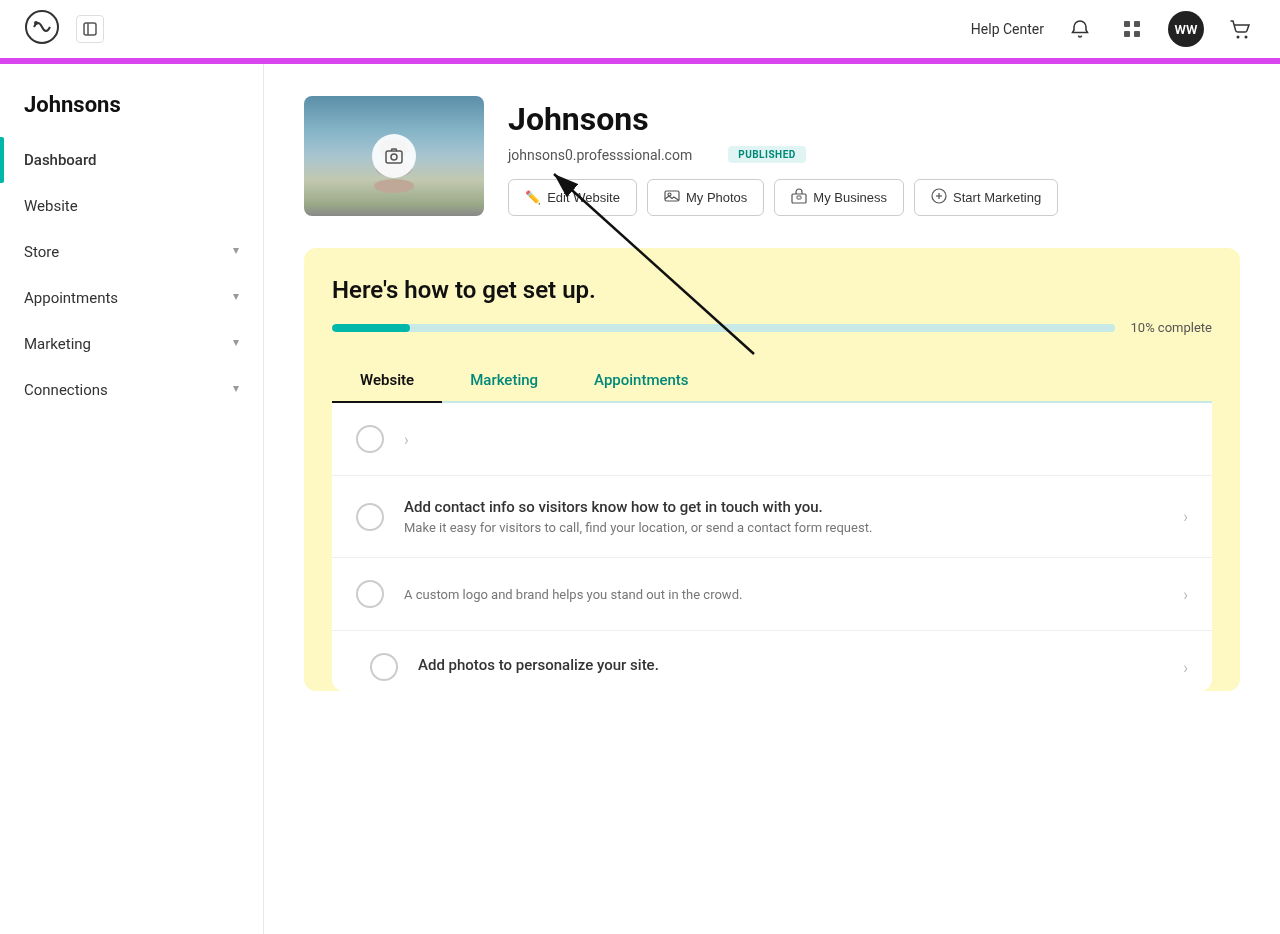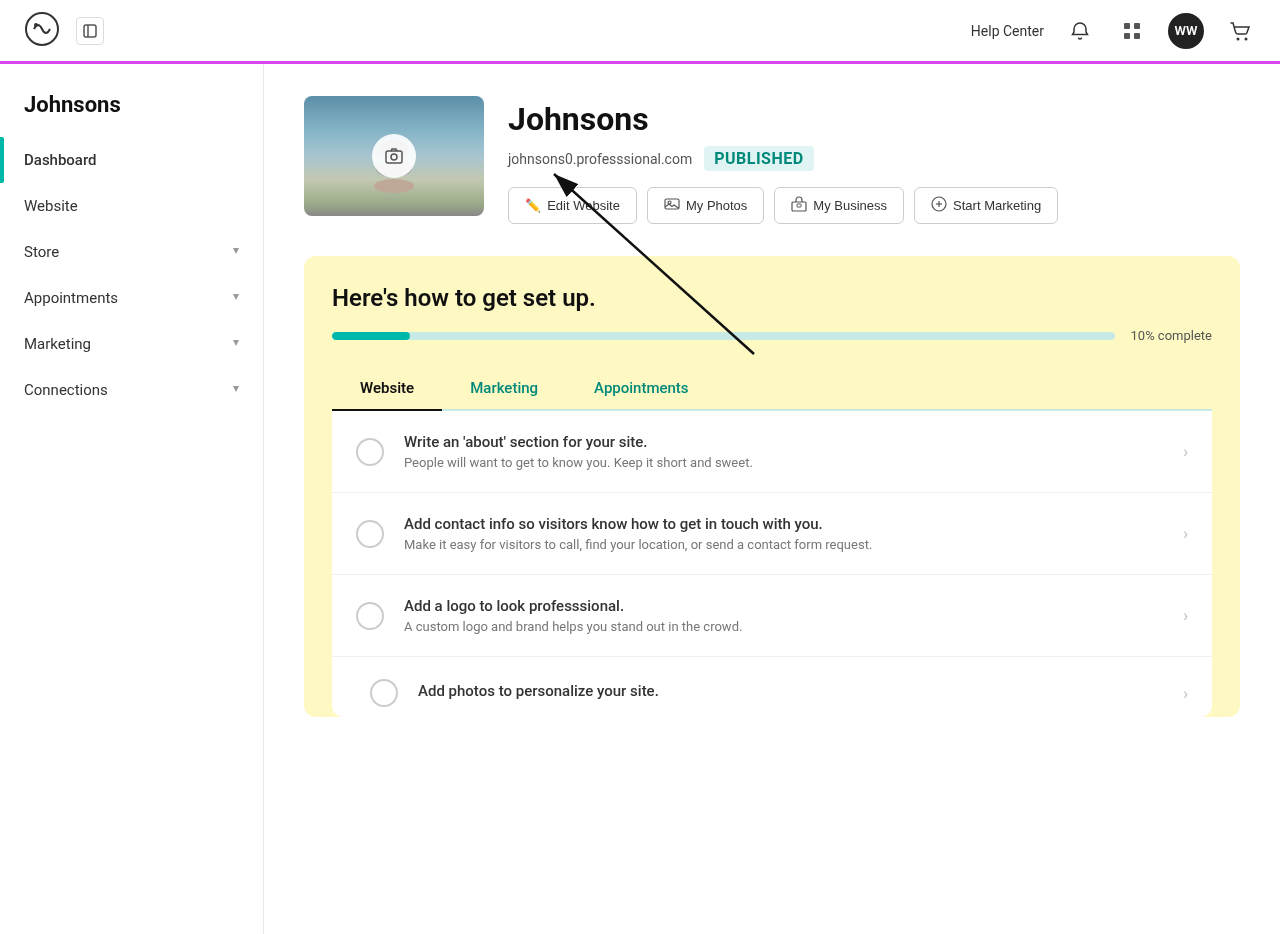--- a/index.html
+++ b/index.html
@@ -1,21 +1,21 @@
 <!DOCTYPE html>
 <html><head>
   <meta charset="utf-8">
   <style>
     * { box-sizing: border-box; margin: 0; padding: 0; }
     body { font-family: -apple-system, BlinkMacSystemFont, 'Segoe UI', Roboto, sans-serif; background: #fff; display: flex; flex-direction: column; height: 934px; overflow: hidden; }
 
     
     .header {
       height: 64px;
-      border-bottom: 3px solid #d946ef;
+      border-bottom: 6px solid #d946ef;
       display: flex;
       align-items: center;
       justify-content: space-between;
       padding: 0 24px;
       background: #fff;
       flex-shrink: 0;
     }
     .header-left { display: flex; align-items: center; gap: 16px; }
     .collapse-btn { width: 28px; height: 28px; border: 1px solid #ddd; border-radius: 4px; display: flex; align-items: center; justify-content: center; cursor: pointer; background: #fff; }
     .header-right { display: flex; align-items: center; gap: 20px; }
@@ -74,21 +74,21 @@
     .profile-image-wrapper { width: 180px; height: 120px; border-radius: 8px; overflow: hidden; flex-shrink: 0; position: relative; background: #b0c4de; }
     .camera-overlay {
       position: absolute; top: 50%; left: 50%; transform: translate(-50%, -50%);
       width: 44px; height: 44px; border-radius: 50%; background: rgba(255,255,255,0.9);
       display: flex; align-items: center; justify-content: center; cursor: pointer;
     }
     .profile-info { flex: 1; padding-top: 4px; }
     .profile-name { font-size: 32px; font-weight: 700; color: #111; margin-bottom: 8px; }
     .profile-url-row { display: flex; align-items: center; gap: 12px; margin-bottom: 16px; }
     .profile-url { font-size: 14px; color: #555; }
-    .published-badge { background: #e0f5f3; color: #00897b; font-size: 16px; font-weight: 700; padding: 3px 10px; border-radius: 4px; letter-spacing: 0.5px; }
+    .published-badge { background: #e0f5f3; color: #00897b; font-size: 10px; font-weight: 700; padding: 3px 10px; border-radius: 4px; letter-spacing: 0.5px; margin-left: 24px; }
     .profile-actions { display: flex; gap: 10px; flex-wrap: wrap; }
     .action-btn {
       display: flex; align-items: center; gap: 6px;
       padding: 8px 16px; border: 1px solid #ccc; border-radius: 6px;
       background: #fff; font-size: 13px; color: #333; cursor: pointer;
       font-weight: 500;
     }
 
     
     .setup-card {
@@ -327,40 +327,35 @@
       <div class="setup-tabs">
         <div class="setup-tab active">Website</div>
         <div class="setup-tab">Marketing</div>
         <div class="setup-tab">Appointments</div>
       </div>
 
       <div class="checklist">
 
         <div class="checklist-item">
           <div class="check-circle"></div>
-          <div class="checklist-text">
-            <div class="checklist-title">Write an 'about' section for your site.</div>
-            <div class="checklist-desc">People will want to get to know you. Keep it short and sweet.</div>
-          </div>
           <span class="chevron-right">›</span>
         </div>
 
         <div class="checklist-item">
           <div class="check-circle"></div>
           <div class="checklist-text">
             <div class="checklist-title">Add contact info so visitors know how to get in touch with you.</div>
             <div class="checklist-desc">Make it easy for visitors to call, find your location, or send a contact form request.</div>
           </div>
           <span class="chevron-right">›</span>
         </div>
 
         <div class="checklist-item">
           <div class="check-circle"></div>
           <div class="checklist-text">
-            <div class="checklist-title">Add a logo to look professsional.</div>
             <div class="checklist-desc">A custom logo and brand helps you stand out in the crowd.</div>
           </div>
           <span class="chevron-right">›</span>
         </div>
 
         <div class="checklist-item" style="padding-bottom:10px;">
           <div class="check-circle"></div>
           <div class="checklist-text">
             <div class="checklist-title">Add photos to personalize your site.</div>
           </div>

